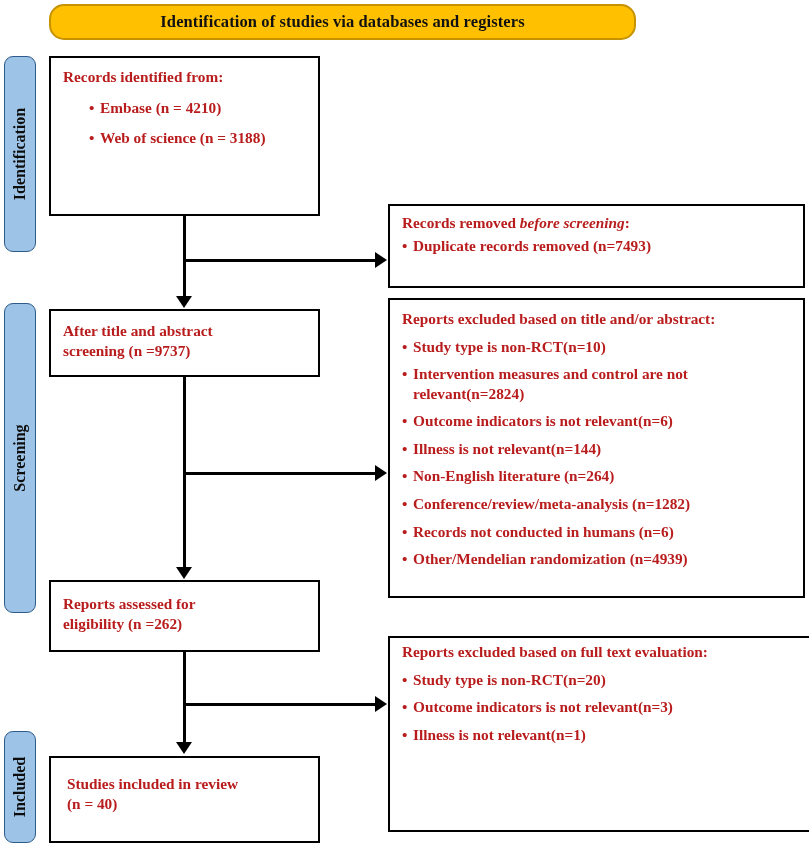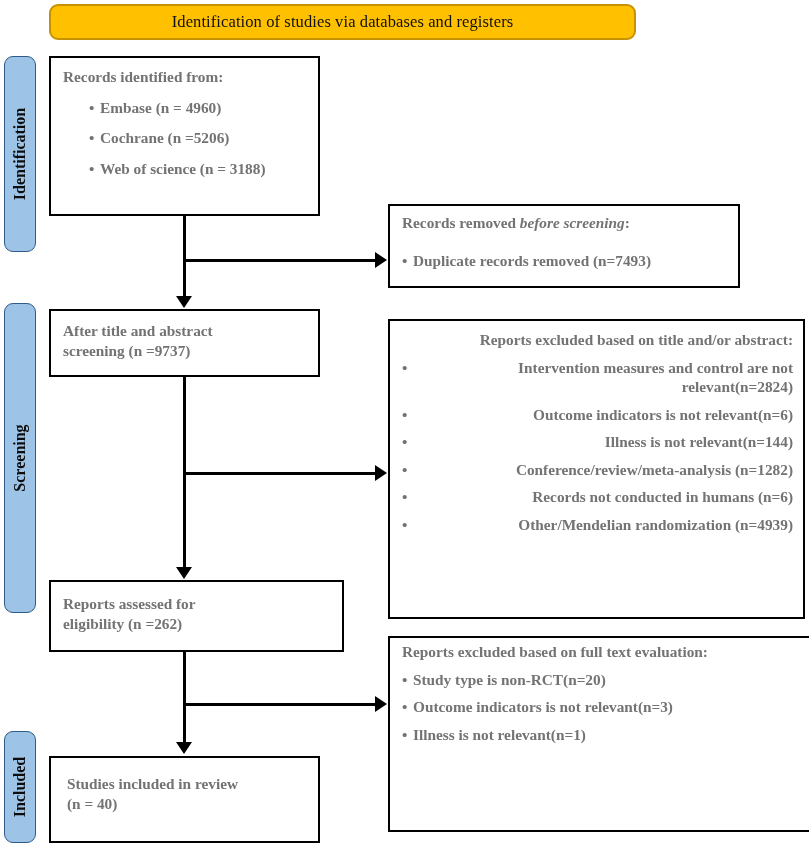--- a/index.html
+++ b/index.html
@@ -3,23 +3,23 @@
 <meta charset="utf-8">
 <style>
   html,body{margin:0;padding:0;background:#fff;}
   body{font-family:"Liberation Serif",serif;}
   #stage{position:relative;width:809px;height:847px;background:#fff;overflow:hidden;}
 
   
   .banner{
     position:absolute;left:49px;top:4px;width:587px;height:36px;
     background:var(--orange,#FFC000);
-    border:2px solid #C69200;border-radius:9px;
+    border:2px solid #C69200;border-radius:15px;
     display:flex;align-items:center;justify-content:center;
-    font-weight:normal;font-size:16.5px;color:#111;letter-spacing:.1px;
+    font-weight:bold;font-size:16.5px;color:#111;letter-spacing:.1px;
     box-sizing:border-box;
   }
 
   
   .phase{
     position:absolute;left:4px;width:32px;
     background:var(--blue,#9DC3E6);
     border:1.6px solid #2E5C8A;border-radius:9px;
     box-sizing:border-box;
   }
@@ -29,39 +29,39 @@
     white-space:nowrap;font-weight:bold;font-size:16px;color:#0d0d0d;
   }
   #phase-identification{top:56px;height:196px;}
   #phase-screening{top:303px;height:310px;}
   #phase-included{top:731px;height:112px;}
 
   
   .box{
     position:absolute;background:#fff;border:2.2px solid #000;
     box-sizing:border-box;padding:7px 10px 7px 12px;
-    font-size:15.3px;font-weight:bold;color:#737373;line-height:1.28;
+    font-size:15.3px;font-weight:bold;color:#b91c1c;line-height:1.28;
   }
   .box .hdr{margin:0 0 2px 0;}
   .box .hdr i{font-style:italic;}
   .box ul{list-style:none;margin:0;padding:0;}
   .box ul li{position:relative;padding-left:11px;margin:6px 0 0 0;}
   .box ul li::before{content:"\2022";position:absolute;left:0;top:0;}
   .box ul.tight li{margin-top:8px;}
   .box ul.indent{padding-left:26px;}
   .plain{white-space:pre-line;}
 
   
   #box-records{left:49px;top:56px;width:271px;height:160px;padding-top:9px;}
   #box-records ul li{margin-top:11px;}
-  #box-duplicates{left:388px;top:204px;width:352px;height:84px;}
-  #box-duplicates ul li{margin-top:18px;}
+  #box-duplicates{left:388px;top:204px;width:417px;height:84px;}
+  #box-duplicates ul li{margin-top:3px;}
   #box-after-screen{left:49px;top:309px;width:271px;height:68px;padding-top:10px;}
-  #box-excl-screen{left:388px;top:319px;width:417px;height:300px;padding-top:9px;text-align:right;}
-  #box-eligibility{left:49px;top:580px;width:295px;height:72px;padding-top:12px;}
+  #box-excl-screen{left:388px;top:298px;width:417px;height:300px;padding-top:9px;}
+  #box-eligibility{left:49px;top:580px;width:271px;height:72px;padding-top:12px;}
   #box-excl-full{left:388px;top:636px;width:447px;height:196px;padding-top:4px;}
   #box-included{left:49px;top:756px;width:271px;height:87px;padding-top:16px;padding-left:16px;}
 
   
   .ln{position:absolute;background:#000;}
   .vline{width:3.4px;}
   .hline{height:3.4px;}
   .arrow-down{
     position:absolute;width:0;height:0;
     border-left:8.5px solid transparent;border-right:8.5px solid transparent;
@@ -86,44 +86,45 @@
   <div class="phase" id="phase-screening">
     <span>Screening</span>
   </div>
   <div class="phase" id="phase-included">
     <span>Included</span>
   </div>
 
   <div class="box" id="box-records">
     <div class="hdr">Records identified from:</div>
     <ul class="indent">
-      <li>Embase (n = 4960)</li>
-      <li>Cochrane (n =5206)</li>
+      <li>Embase (n = 4210)</li>
       <li>Web of science (n = 3188)</li>
     </ul>
   </div>
 
   <div class="box" id="box-duplicates">
     <div class="hdr"><span>Records removed </span><i>before screening</i><span>:</span></div>
     <ul>
       <li>Duplicate records removed (n=7493)</li>
     </ul>
   </div>
 
   <div class="box" id="box-after-screen">
     <div class="plain">After title and abstract
 screening (n =9737)</div>
   </div>
 
   <div class="box" id="box-excl-screen">
     <div class="hdr">Reports excluded based on title and/or abstract:</div>
     <ul class="tight">
+      <li>Study type is non-RCT(n=10)</li>
       <li>Intervention measures and control are not relevant(n=2824)</li>
       <li>Outcome indicators is not relevant(n=6)</li>
       <li>Illness is not relevant(n=144)</li>
+      <li>Non-English literature (n=264)</li>
       <li>Conference/review/meta-analysis (n=1282)</li>
       <li>Records not conducted in humans (n=6)</li>
       <li>Other/Mendelian randomization (n=4939)</li>
     </ul>
   </div>
 
   <div class="box" id="box-eligibility">
     <div class="plain">Reports assessed for
 eligibility (n =262)</div>
   </div>

